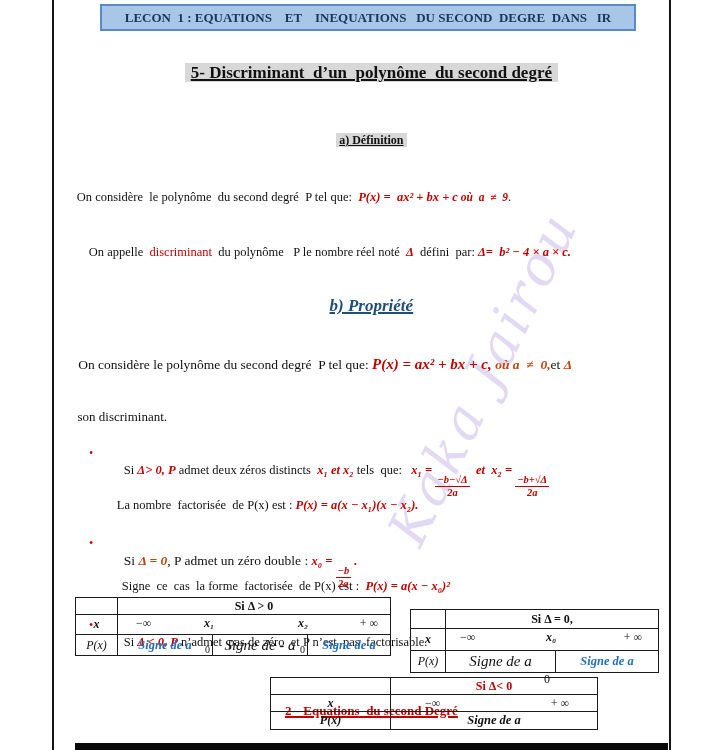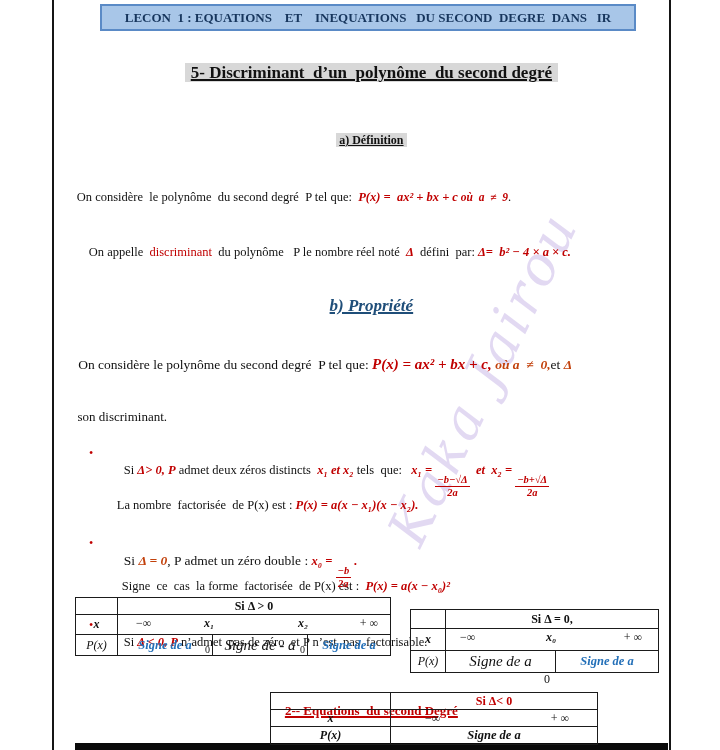--- a/index.html
+++ b/index.html
@@ -181,21 +181,21 @@
       <tr style="height:22px">
         <td class="lbl" style="font-weight:normal">P(x)</td>
         <td><span class="sblk">Signe de a</span></td>
         <td><span class="sblue">Signe de a</span></td>
       </tr>
     </tbody>
       </table>
     <div class="under-zero" style="left:134px;top:63px">0</div>
   </div>
 
-  <div class="twrap" style="left:270px;top:692px">
+  <div class="twrap" style="left:270px;top:677px">
     <table class="sig">
       <colgroup>
           <col style="width:120px">
           <col style="width:207px">
         </colgroup>
       <tbody>
           <tr style="height:17px">
         <td class="nob"></td>
         <td class="hdr red">Si  Δ&lt; 0</td>
       </tr>

